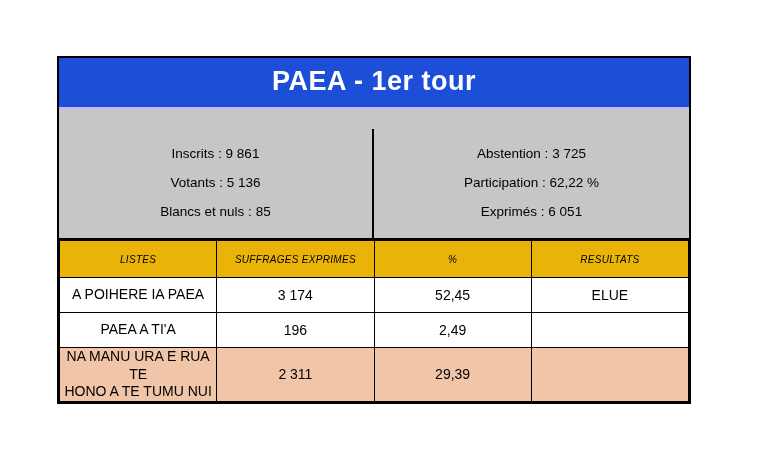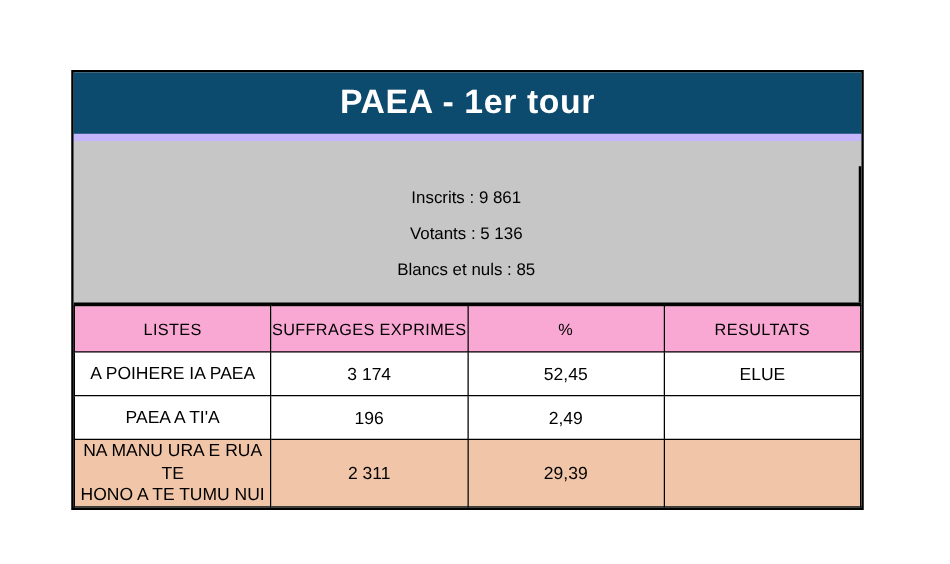--- a/index.html
+++ b/index.html
@@ -17,28 +17,28 @@
     position: absolute;
     left: 57px;
     top: 56px;
     width: 634px;
     border: 2px solid #000000;
     box-sizing: border-box;
     background: #ffffff;
   }
   
   .title-bar {
-    background: #0c4a6e;
+    background: #1d4ed8;
     color: #ffffff;
     text-align: center;
     font-weight: bold;
     font-size: 27px;
     letter-spacing: 0.5px;
     padding: 8px 0 10px 0;
-    border-bottom: 6px solid #c4b5fd;
+    border-bottom: 2px solid #c4b5fd;
   }
   
   .summary {
     display: flex;
     background: #c6c6c6;
     border-bottom: 2px solid #000000;
   }
   .summary-col {
     flex: 1 1 50%;
     padding: 10px 0 12px 0;
@@ -63,25 +63,26 @@
   table.results th, table.results td {
     border: 1.5px solid #000000;
     text-align: center;
     vertical-align: middle;
     font-size: 14px;
     color: #000000;
     padding: 0;
     height: 34px;
   }
   table.results thead th {
-    background: #f9a8d4;
+    background: #eab308;
     font-weight: normal;
-    font-size: 13px;
+    font-size: 10px;
     letter-spacing: 0.3px;
     height: 36px;
+    font-style: italic;
   }
   .col-liste { width: 25%; }
   .col-suff { width: 25%; }
   .col-pct { width: 25%; }
   .col-res { width: 25%; }
   tr.row-odd td {
     background: #ffffff;
   }
   tr.row-even td {
     background: #f0c5a8;
@@ -101,20 +102,25 @@
 
 <div class="sheet">
 
   <div class="title-bar">PAEA - 1er tour</div>
 
   <div class="summary">
     <div class="summary-col left">
       <div class="summary-line">Inscrits : 9 861</div>
       <div class="summary-line">Votants : 5 136</div>
       <div class="summary-line">Blancs et nuls : 85</div>
+    </div>
+    <div class="summary-col right">
+      <div class="summary-line">Abstention : 3 725</div>
+      <div class="summary-line">Participation : 62,22 %</div>
+      <div class="summary-line">Exprimés : 6 051</div>
     </div>
   </div>
 
   <table class="results">
     <thead>
       <tr>
         <th class="col-liste">LISTES</th>
         <th class="col-suff">SUFFRAGES EXPRIMES</th>
         <th class="col-pct">%</th>
         <th class="col-res">RESULTATS</th>

